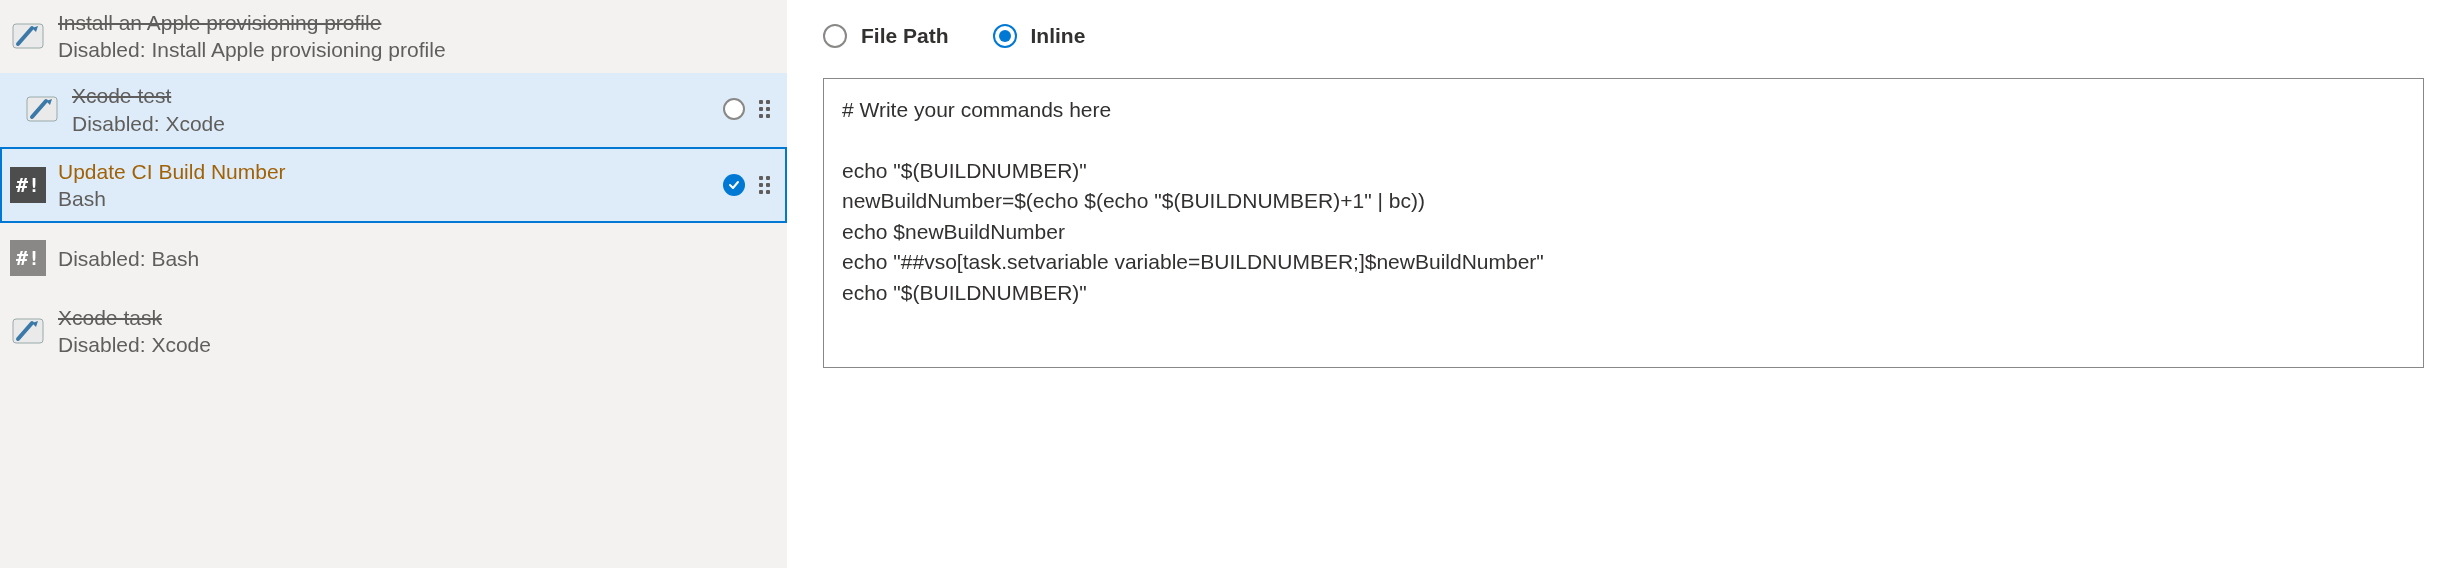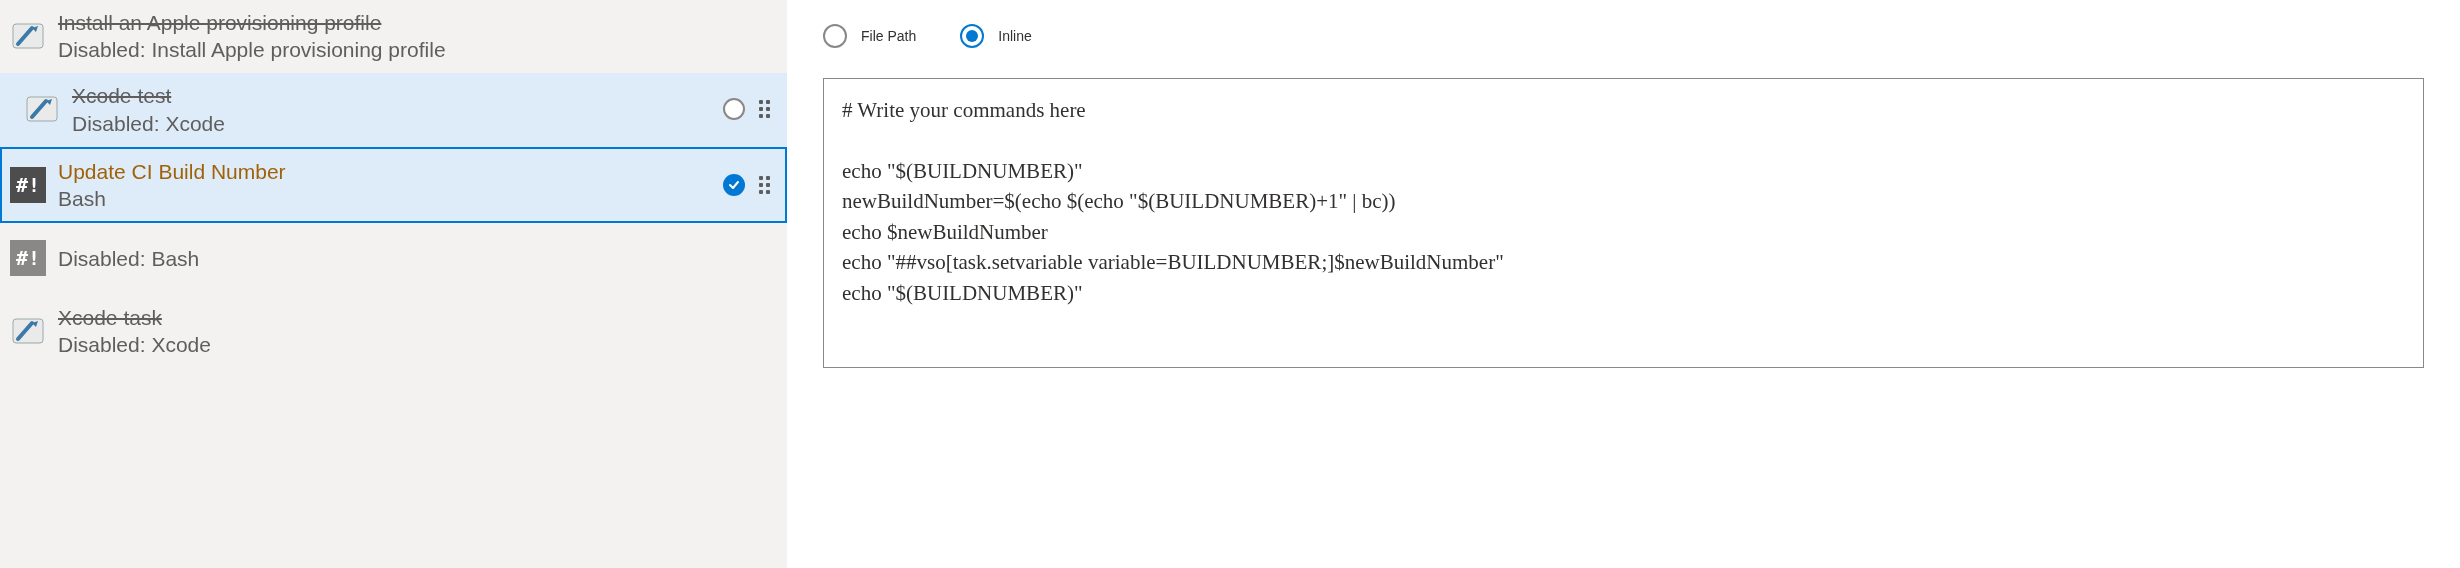--- a/index.html
+++ b/index.html
@@ -129,23 +129,24 @@
   .radio-row {
     display: flex;
     gap: 44px;
     align-items: center;
     margin-bottom: 30px;
   }
   .radio-option {
     display: flex;
     align-items: center;
     gap: 14px;
-    font-size: 14px;
+    font-size: 21px;
     color: #323130;
     cursor: pointer;
+    font-weight: bold;
   }
   .radio-circle {
     width: 24px; height: 24px;
     border-radius: 50%;
     border: 2px solid #8a8886;
     background: #fff;
     display:flex; align-items:center; justify-content:center;
   }
   .radio-circle.checked {
     border-color: #0078d4;
@@ -173,21 +174,21 @@
     font-family: Georgia, serif;
     font-style: italic;
     color: #605e5c;
     cursor: pointer;
   }
   .script-box {
     width: 100%;
     height: 290px;
     border: 1px solid #8a8886;
     padding: 16px 18px;
-    font-family: Liberation Serif, serif;
+    font-family: Liberation Sans, sans-serif;
     font-size: 21px;
     line-height: 1.45;
     white-space: pre;
     resize: none;
     color: #323130;
   }
 </style>
 </head>
 <body>
 

